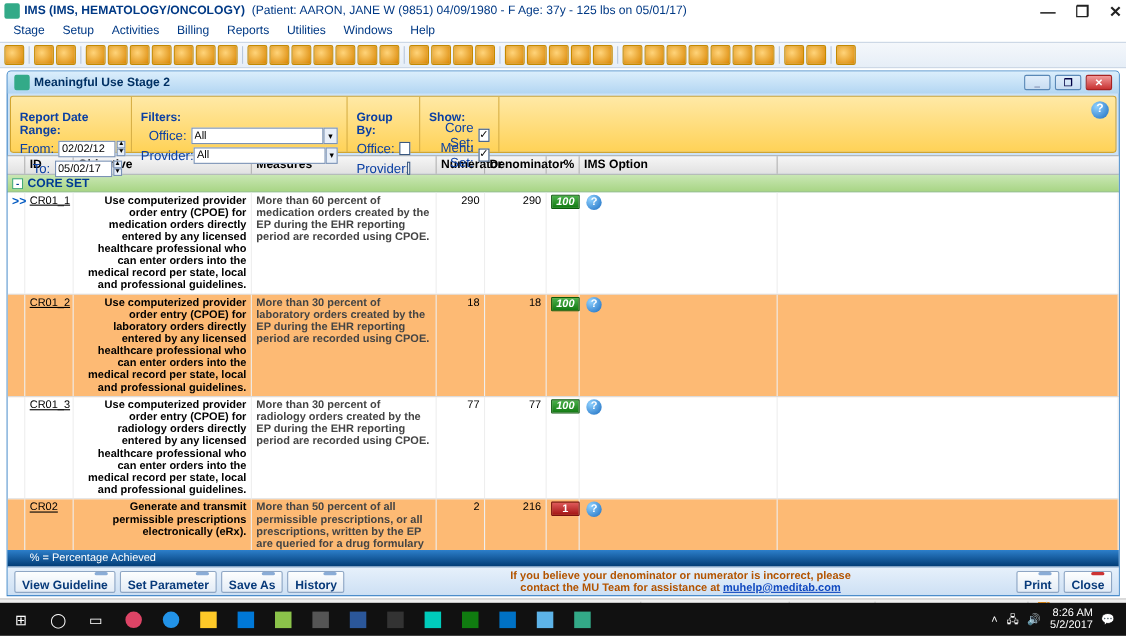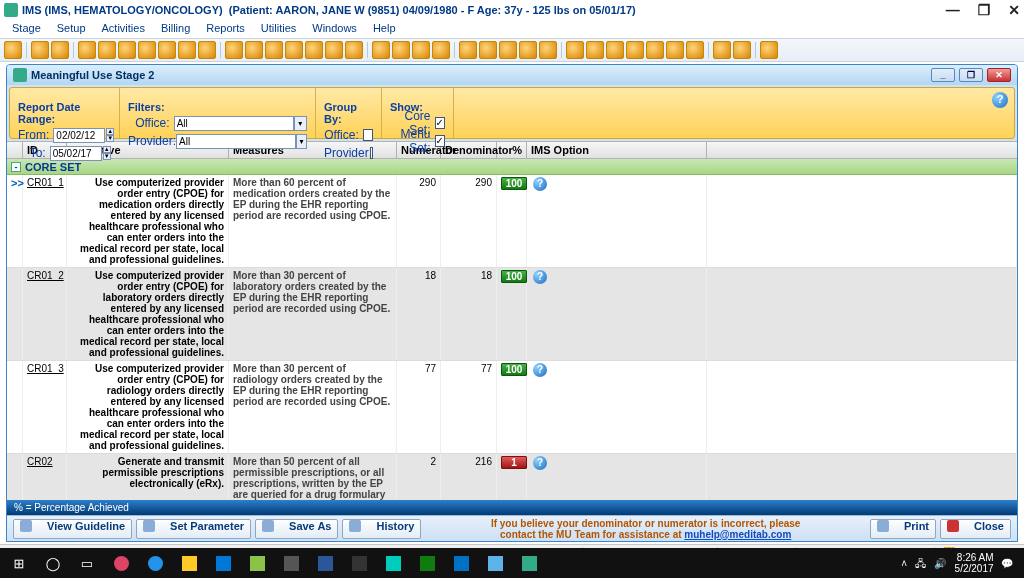--- a/index.html
+++ b/index.html
@@ -58,41 +58,41 @@
 .col-note { flex: 1; }
 
 
 .coreset-band { height: 16px; background: linear-gradient(#c9e7b4,#a8d585); border-bottom: 1px solid #88b866; color: #003b93; font-weight: bold; padding-left: 4px; display: flex; align-items: center; font-size: 11px; }
 .coreset-band .tw { display:inline-block; width:10px; height:10px; border:1px solid #4a7; background:#fff; text-align:center; font-size:9px; line-height:8px; margin-right:4px; }
 
 
 .gridbody { height: 325px; overflow: hidden; background: #fff; }
 .row { display: flex; border-bottom: 1px solid #dcdcdc; font-size: 10px; }
 .row > div { padding: 2px 4px; border-right: 1px solid #eee; }
-.row.shade { background: #e5e5e5; }
+.row.shade { background: #fdba74; }
 .cell-obj { width: 162px; font-weight: bold; text-align: right; }
 .cell-meas { width: 168px; color: #444; font-weight: bold; }
 .cell-num { width: 44px; text-align: right; }
 .cell-den { width: 56px; text-align: right; }
 .cell-pct { width: 30px; text-align: right; padding:2px 2px; }
 .pctbox { display:inline-block; width:26px; height:13px; color:#fff; font-weight:bold; text-align:center; border:1px solid #444; font-size:10px; line-height:12px; border-radius:1px; }
-.pct-green { background: linear-gradient(#4ab14a,#127a12); border-color:#0a590a; }
+.pct-green { background: linear-gradient(#4ab14a,#127a12); border-color:#0a590a;font-style:italic; }
 .pct-red { background: linear-gradient(#e05b5b,#a31414); border-color:#7a0f0f; }
 .cell-ims { width: 180px; }
 .cell-note { flex: 1; }
 .cell-h { width: 16px; color:#0059c1; font-weight:bold; text-align:center; font-size:11px; }
 .cell-id { width: 44px; text-decoration: underline; }
 .qmark { display:inline-block; width:14px; height:14px; border-radius:50%; background: radial-gradient(circle at 4px 4px,#8fd1ff,#1a6cc0); color:#fff; text-align:center; line-height:13px; font-weight:bold; font-size:10px; margin-left:2px; }
 
 
-.pabar { height: 15px; background: linear-gradient(#2d7fca,#003b75); color:#fff; font-size:10px; padding-left:7px; display:flex; align-items:center; }
+.pabar { height: 15px; background: linear-gradient(#2d7fca,#003b75); color:#fff; font-size:10px; padding-left:20px; display:flex; align-items:center; }
 
 
 .btmbar { height: 26px; background: linear-gradient(#e6f0fb,#cde0f4); border-top:1px solid #a0b8d4; display:flex; align-items:center; padding:0 6px; gap:4px; }
-.bbtn { height: 20px; border:1px solid #8ea6c4; background: linear-gradient(#fdfefe,#e3ecf6); border-radius:2px; padding: 0 6px; display:flex; align-items:flex-start; font-size:11px; font-weight:bold; color:#083a7a; gap:15px; }
+.bbtn { height: 20px; border:1px solid #8ea6c4; background: linear-gradient(#fdfefe,#e3ecf6); border-radius:2px; padding: 0 6px; display:flex; align-items:flex-end; font-size:11px; font-weight:bold; color:#083a7a; gap:3px;flex-direction:column; }
 .bbtn .ic { width:12px; height:12px; background:#8aacd6; border-radius:2px; }
 .btmbar .msg { flex:1; text-align:center; color:#b35400; font-weight:bold; font-size:10px; line-height:11px; }
 .btmbar .msg a { color:#1049c0; text-decoration:underline; }
 
 
 .statusbar { height: 16px; background:#efefef; border-top:1px solid #c7c7c7; display:flex; align-items:center; font-size:10px; padding:0 6px; }
 .statusbar .seg { padding: 0 8px; border-left:1px solid #c7c7c7; }
 .statusbar .seg:first-child { border-left:none; flex:0 0 240px; }
 .statusbar .sys { color:#1049c0; font-weight:bold; flex:1; }
 
@@ -103,21 +103,21 @@
 .taskbar .tray { margin-left:auto; color:#fff; text-align:right; font-size:10px; line-height:11px; padding-right:6px; display:flex; align-items:center; gap:8px; }
 .taskbar .tray .up { font-size:10px; }
 </style>
 </head>
 <body>
 
 <div class="titlebar">
   <div class="app-icon"></div>
   <div class="title-text">
     <span>IMS (IMS, HEMATOLOGY/ONCOLOGY)</span>
-    &nbsp;<span style="font-weight:bold">(Patient: AARON, JANE W (9851) 04/09/1980 - F Age: 37y  - 125 lbs on 05/01/17)</span>
+    &nbsp;<span style="font-weight:normal">(Patient: AARON, JANE W (9851) 04/09/1980 - F Age: 37y  - 125 lbs on 05/01/17)</span>
   </div>
   <div class="win-btns">
     <span>—</span>
     <span>❐</span>
     <span>✕</span>
   </div>
 </div>
 
 <div class="menubar">
   <span>Stage</span>

